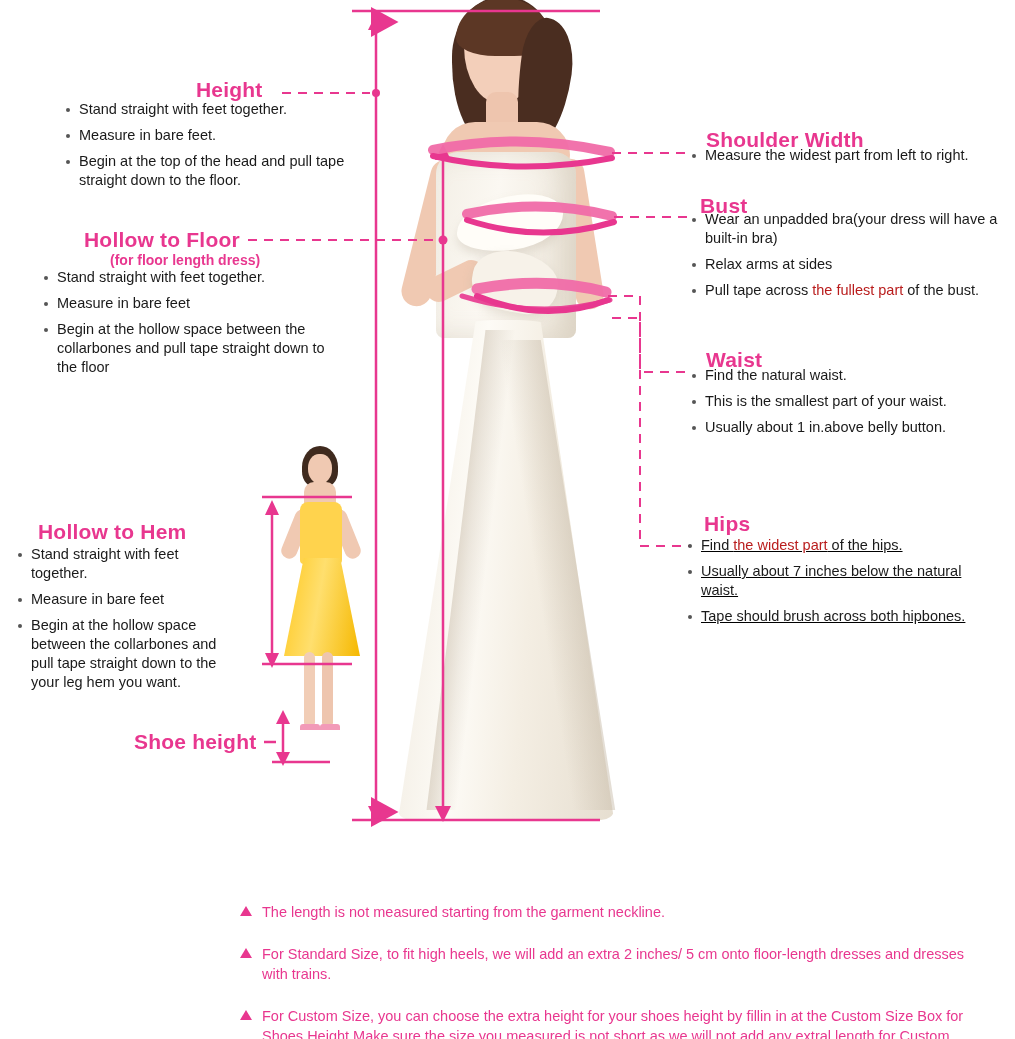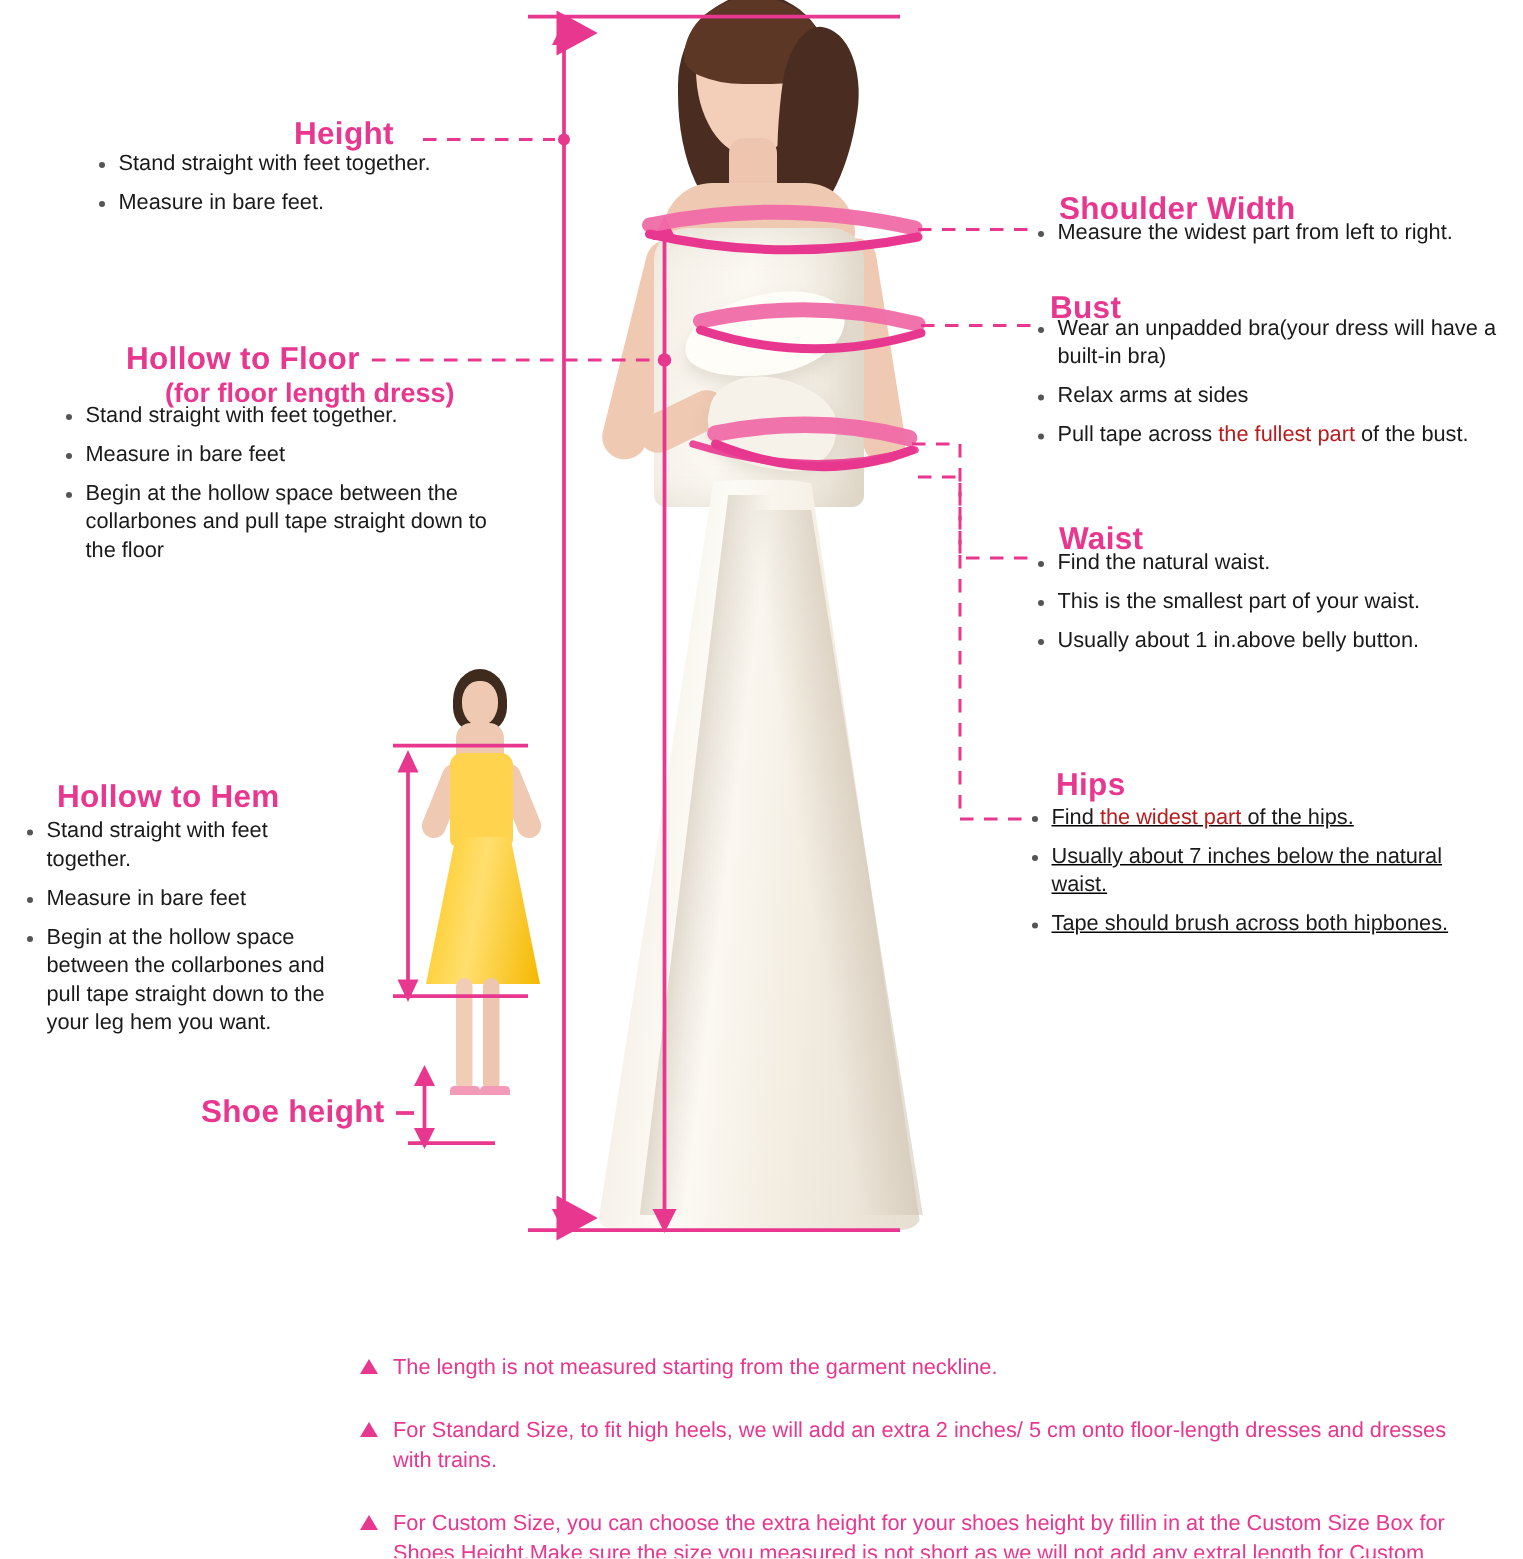--- a/index.html
+++ b/index.html
@@ -24,21 +24,21 @@
     color: #e8378f;
     font-weight: bold;
     font-size: 21px;
     letter-spacing: 0.2px;
     white-space: nowrap;
   }
   .subheading {
     position: absolute;
     color: #e8378f;
     font-weight: bold;
-    font-size: 18px;
+    font-size: 14px;
     white-space: nowrap;
   }
   .bullets {
     position: absolute;
   }
   .bullet {
     position: relative;
     color: #1a1a1a;
     font-size: 14.5px;
     line-height: 19px;
@@ -397,20 +397,21 @@
     <polygon points="283,710 290,724 276,724" fill="#e8378f"></polygon>
     <polygon points="283,766 290,752 276,752" fill="#e8378f"></polygon>
     <line x1="272" y1="762" x2="330" y2="762" stroke="#e8378f" stroke-width="2.5"></line>
     <line x1="264" y1="742" x2="276" y2="742" stroke="#e8378f" stroke-width="2.5"></line>
   </svg>
 
   <div class="heading" style="left:196px; top:78px;">Height</div>
   <div class="bullets" style="left:64px; top:100px; width:300px;">
     <div class="bullet">Stand straight with feet together.</div>
     <div class="bullet">Measure in bare feet.</div>
+    <div class="bullet">Begin at the top of the head and pull tape straight down to the floor.</div>
   </div>
 
   <div class="heading" style="left:84px; top:228px;">Hollow to Floor</div>
   <div class="subheading" style="left:110px; top:252px;">(for floor length dress)</div>
   <div class="bullets" style="left:42px; top:268px; width:300px;">
     <div class="bullet">Stand straight with feet together.</div>
     <div class="bullet">Measure in bare feet</div>
     <div class="bullet">Begin at the hollow space between the collarbones and pull tape straight down to the floor</div>
   </div>
 

